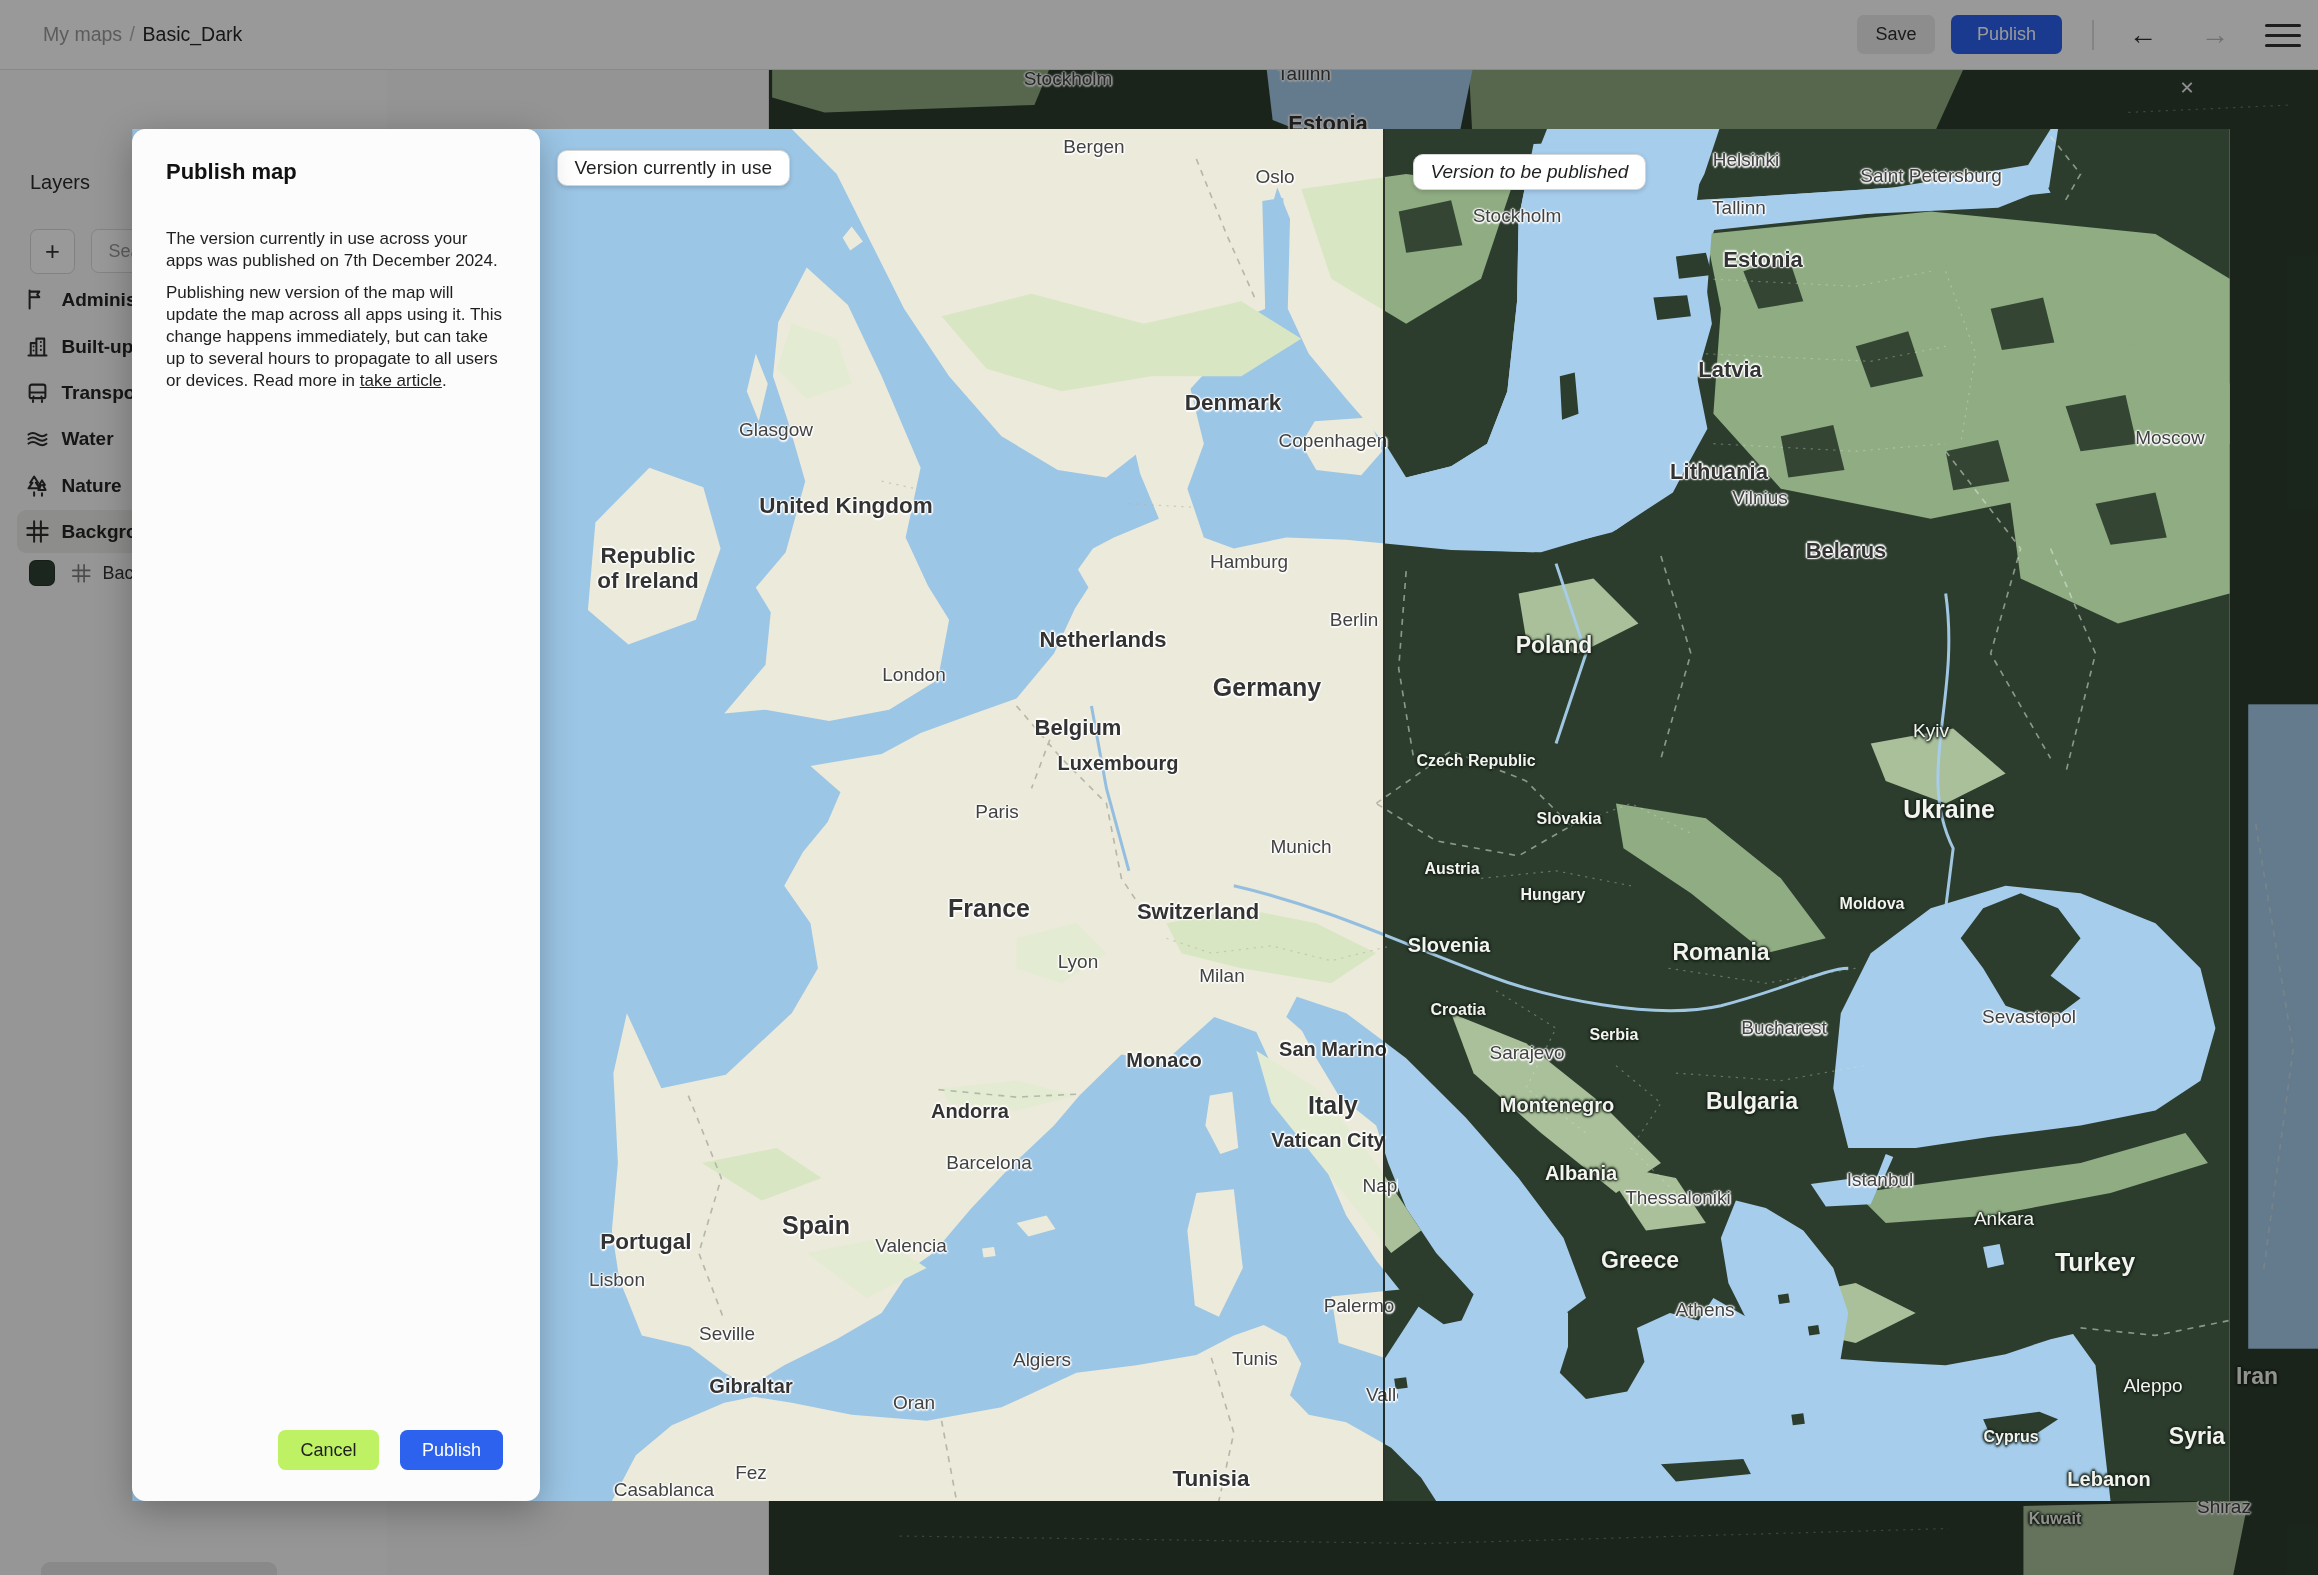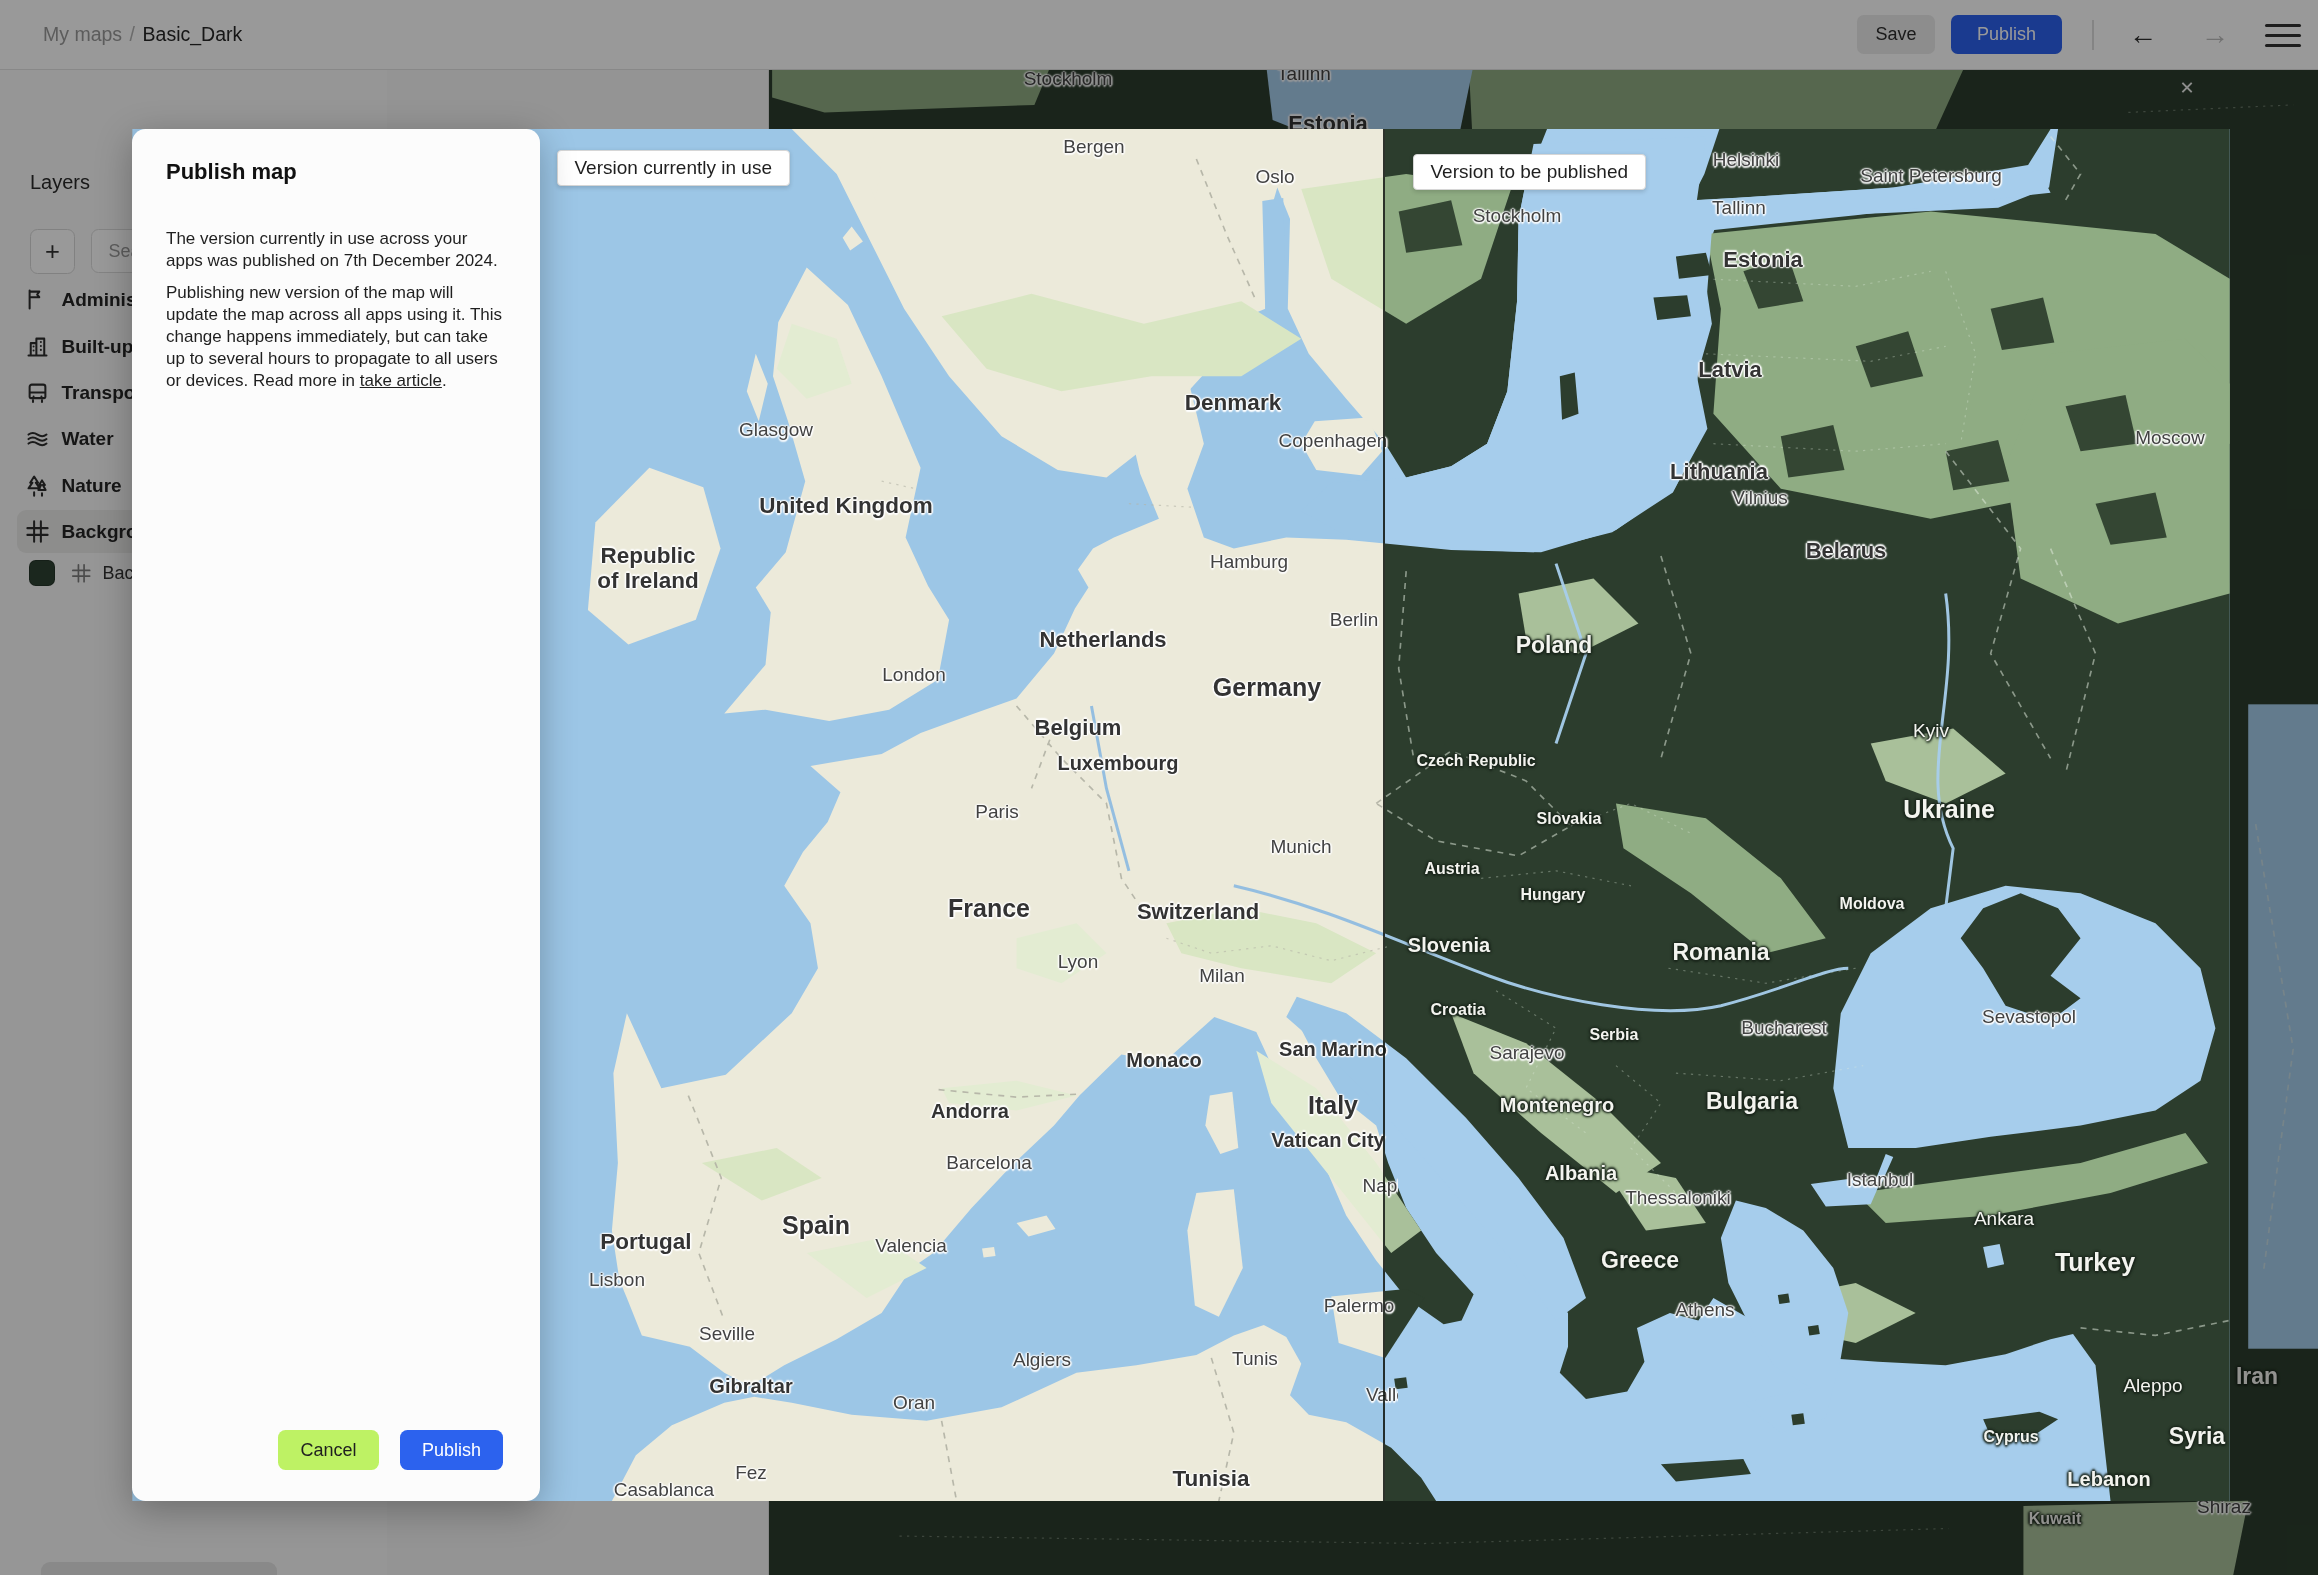--- a/index.html
+++ b/index.html
@@ -66,25 +66,25 @@
   .map-light{--water:#9cc6e6;--land:#eceada;--green:#d9e6c3;--green2:#e3ecd2;
              --border:#b4b4a6;--river:#8fbce0;}
   .map-dark{--water:#a6cdec;--land:#2c3d2d;--green:#8fac83;--green2:#a9c09a;
              --border:rgba(226,236,222,.55);--river:#a6cdec;}
   .w{fill:var(--water);} .ld{fill:var(--land);} .g{fill:var(--green);} .g2{fill:var(--green2);}
   .spk{fill:var(--land);opacity:.92;}
   .bd{fill:none;stroke:var(--border);stroke-width:2.2;stroke-dasharray:8 8;opacity:.95;}
   .bd2{fill:none;stroke:var(--border);stroke-width:1.6;stroke-dasharray:3 7;opacity:.6;}
   .rv{fill:none;stroke:var(--river);stroke-width:4;opacity:.95;}
   #divider{position:absolute;left:1251px;top:0;width:2.2px;height:1372px;background:rgba(18,24,18,.88);z-index:5;}
-  .version-badge{position:absolute;background:#fff;border:0.7px solid #d6d6d6;border-radius:4px;
+  .version-badge{position:absolute;background:#fff;border:0.7px solid #d6d6d6;border-radius:10px;
                  padding:6px 16.5px;font-size:19px;color:#1f1f1f;box-shadow:0 1.5px 4.5px rgba(0,0,0,.15);
                  white-space:nowrap;z-index:6;}
   #badge-left{left:425px;top:21px;}
-  #badge-right{left:1281px;top:25px;}
+  #badge-right{left:1281px;top:25px;font-style:italic;}
   .map-label{position:absolute;transform:translate(-50%,-50%);white-space:pre-line;text-align:center;
              line-height:1.12;z-index:4;}
   .lb-halo-city{color:#424242;font-size:19px;
       text-shadow:-1.5px 0 1.5px #fff,1.5px 0 1.5px #fff,0 -1.5px 1.5px #fff,0 1.5px 1.5px #fff,0.7px 0.7px 1.5px #fff;}
   .lb-halo-country{color:#333;font-size:22px;font-weight:bold;
       text-shadow:-1.5px 0 1.5px #fff,1.5px 0 1.5px #fff,0 -1.5px 1.5px #fff,0 1.5px 1.5px #fff,0.7px 0.7px 1.5px #fff;}
   .lb-white-city{color:#f3f4ef;font-size:19px;
       text-shadow:-1.5px 0 2.2px #1b261c,1.5px 0 2.2px #1b261c,0 -1.5px 2.2px #1b261c,0 1.5px 2.2px #1b261c;}
   .lb-white-country{color:#f3f4ef;font-size:16px;font-weight:bold;
       text-shadow:-1.5px 0 2.2px #1b261c,1.5px 0 2.2px #1b261c,0 -1.5px 2.2px #1b261c,0 1.5px 2.2px #1b261c;}

